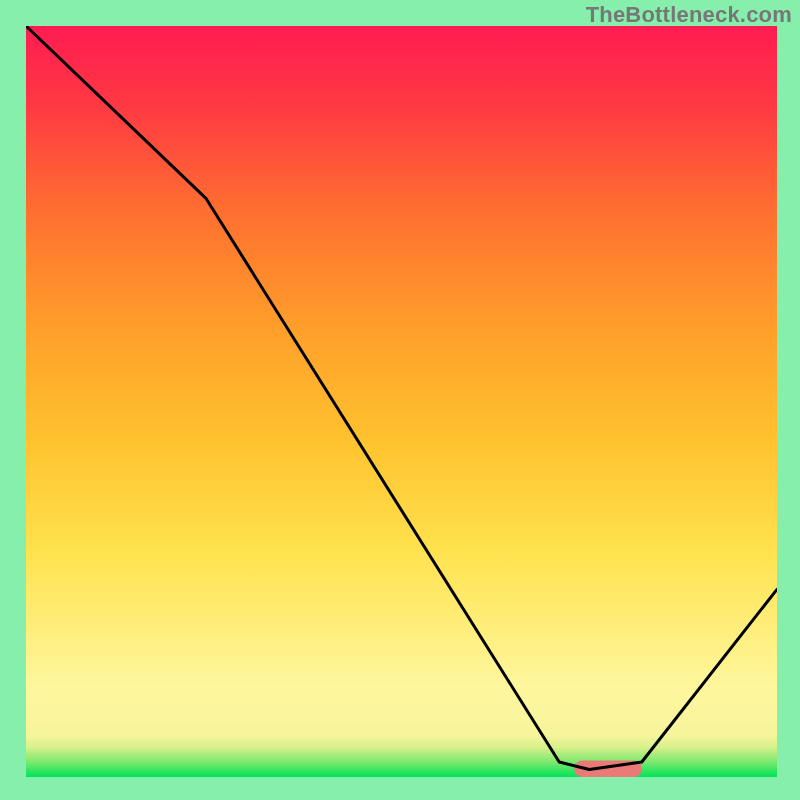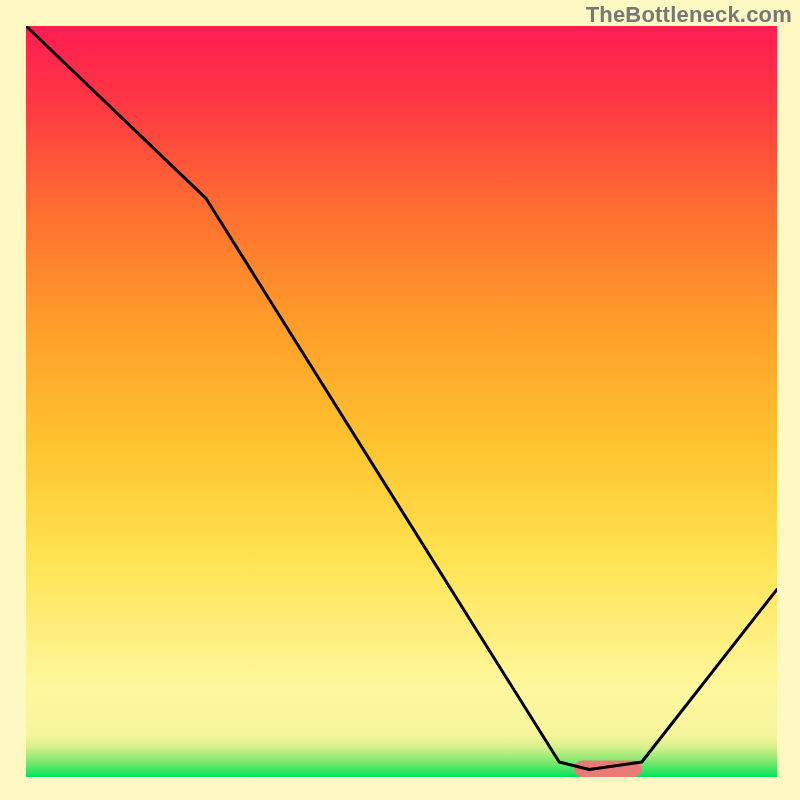--- a/index.html
+++ b/index.html
@@ -9,21 +9,21 @@
     height: 800px;
     background: #000;
     overflow: hidden;
   }
   .frame {
     position: absolute;
     left: 0;
     top: 0;
     width: 800px;
     height: 800px;
-    background: #fef9c3;
+    background: #86efac;
   }
   .plot-area {
     position: absolute;
     left: 26px;
     top: 26px;
     width: 751px;
     height: 751px;
     overflow: hidden;
   }
   .watermark {

